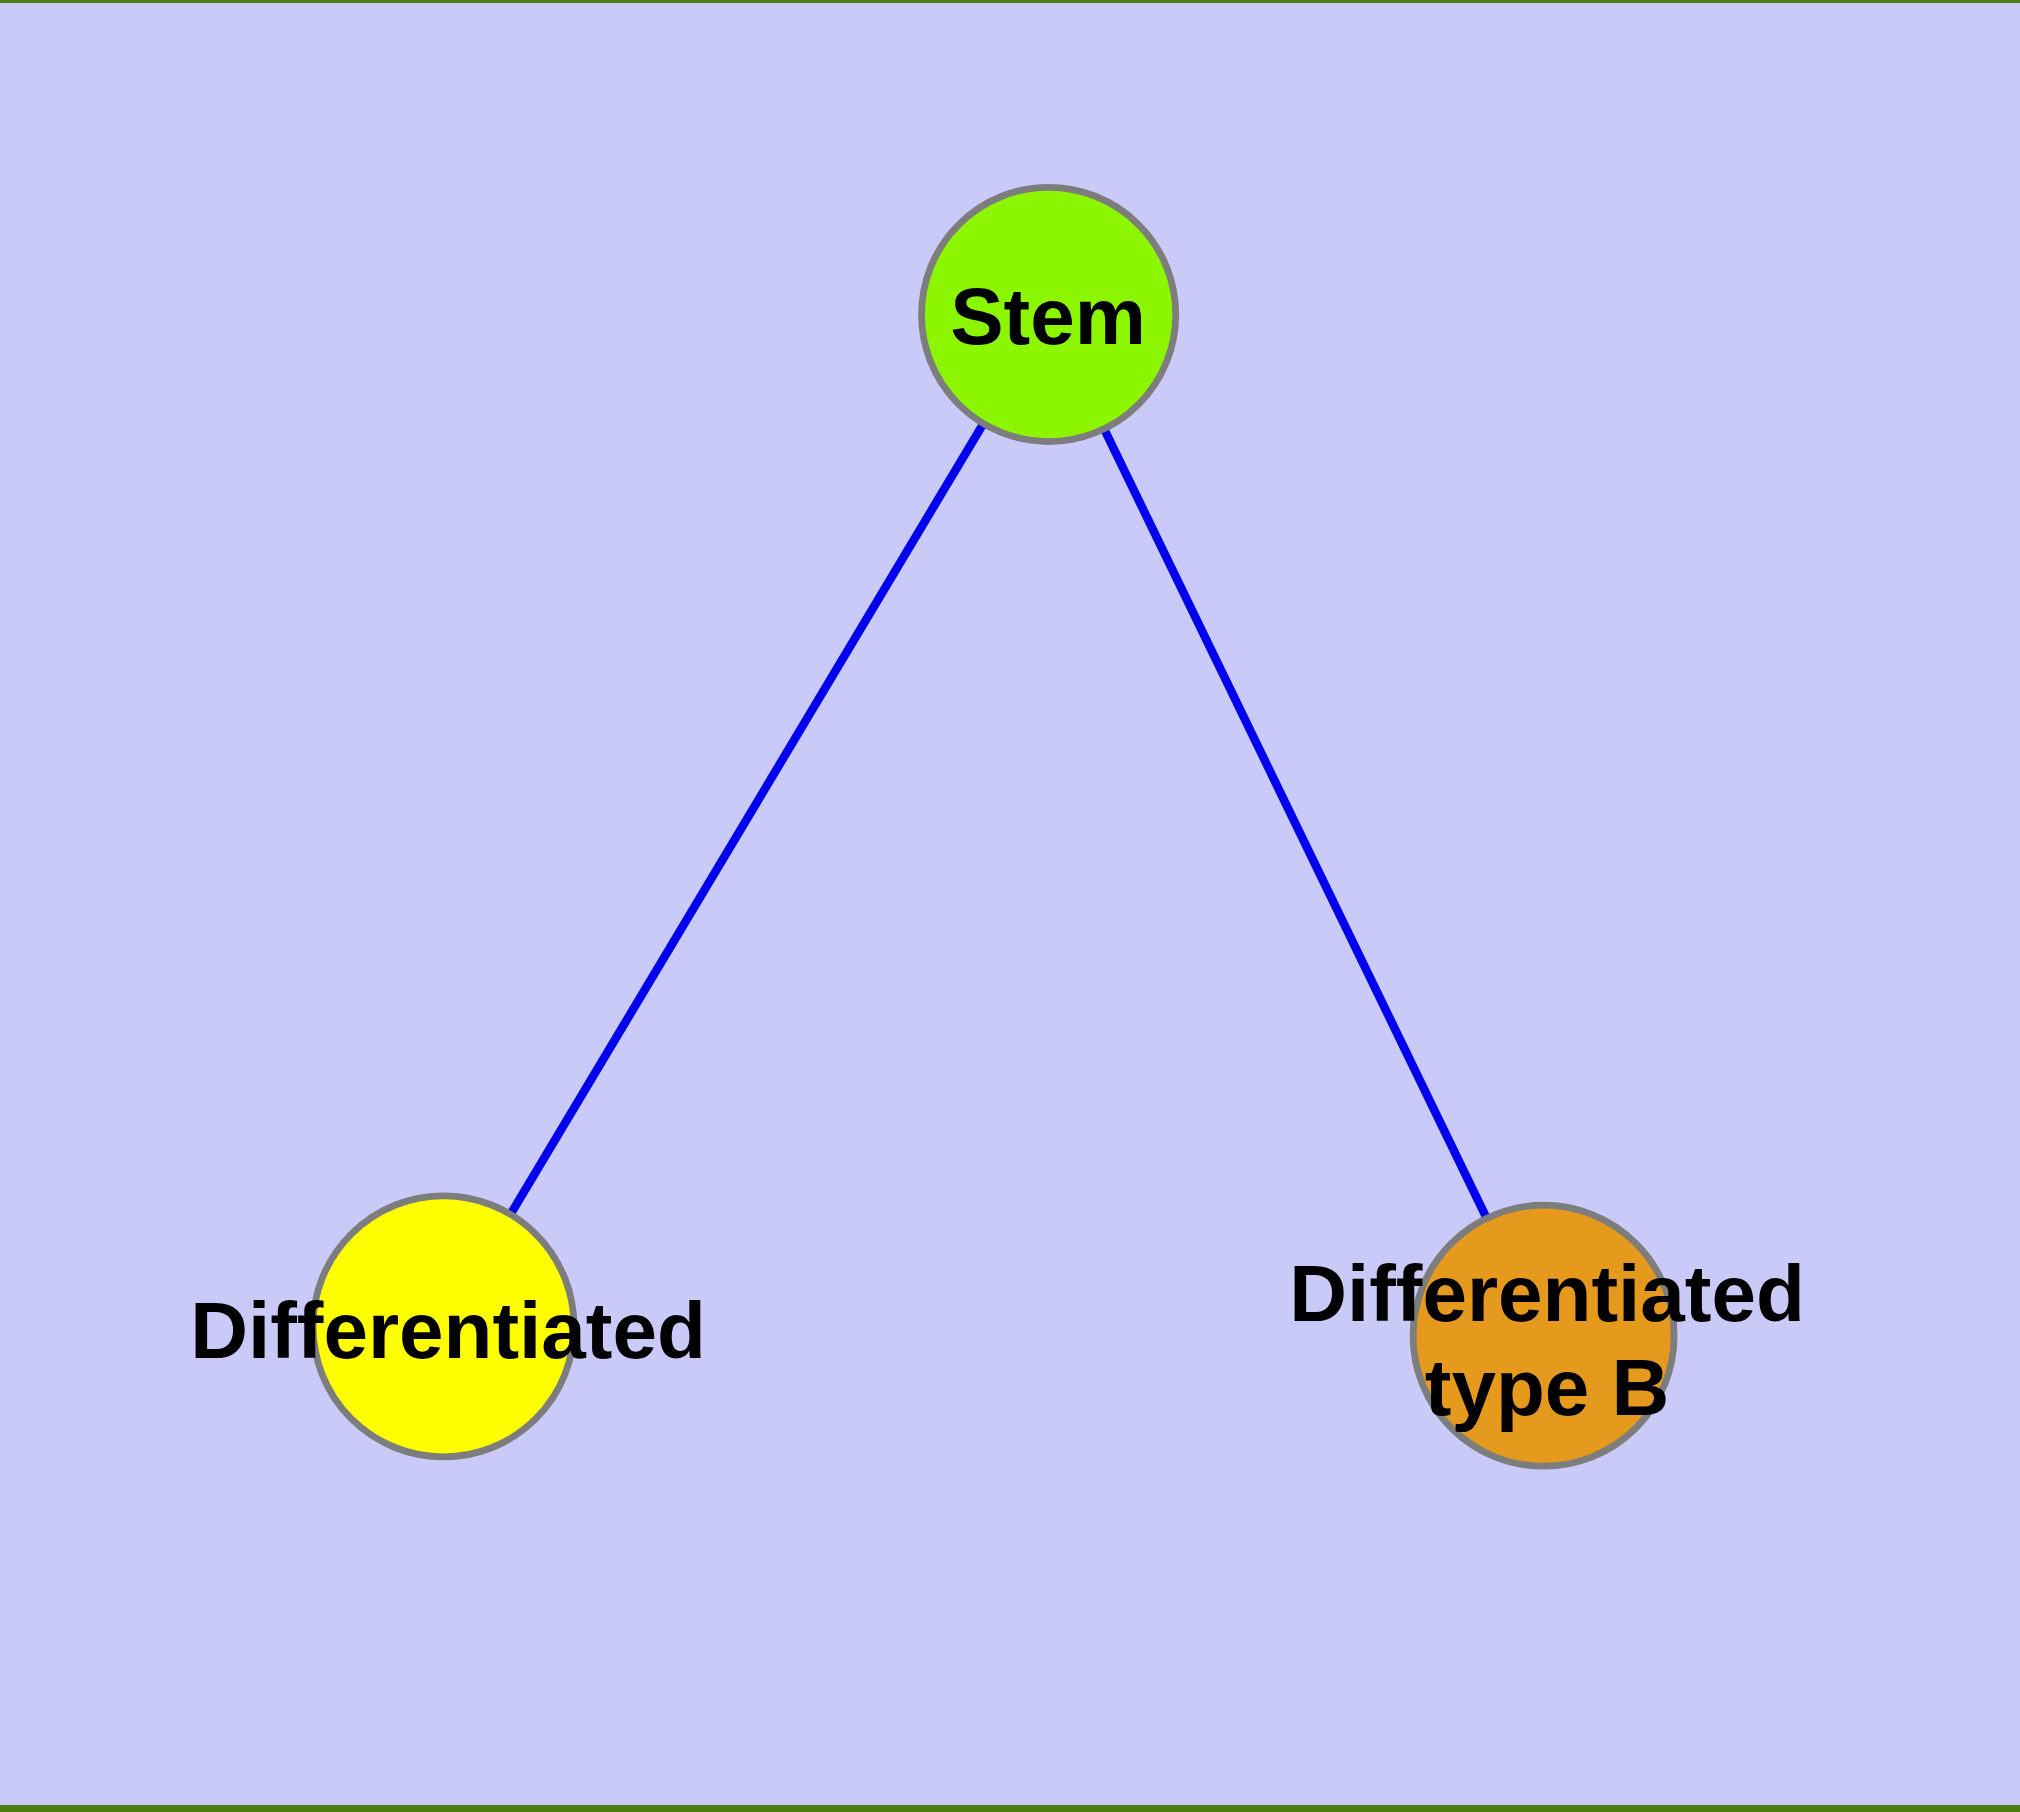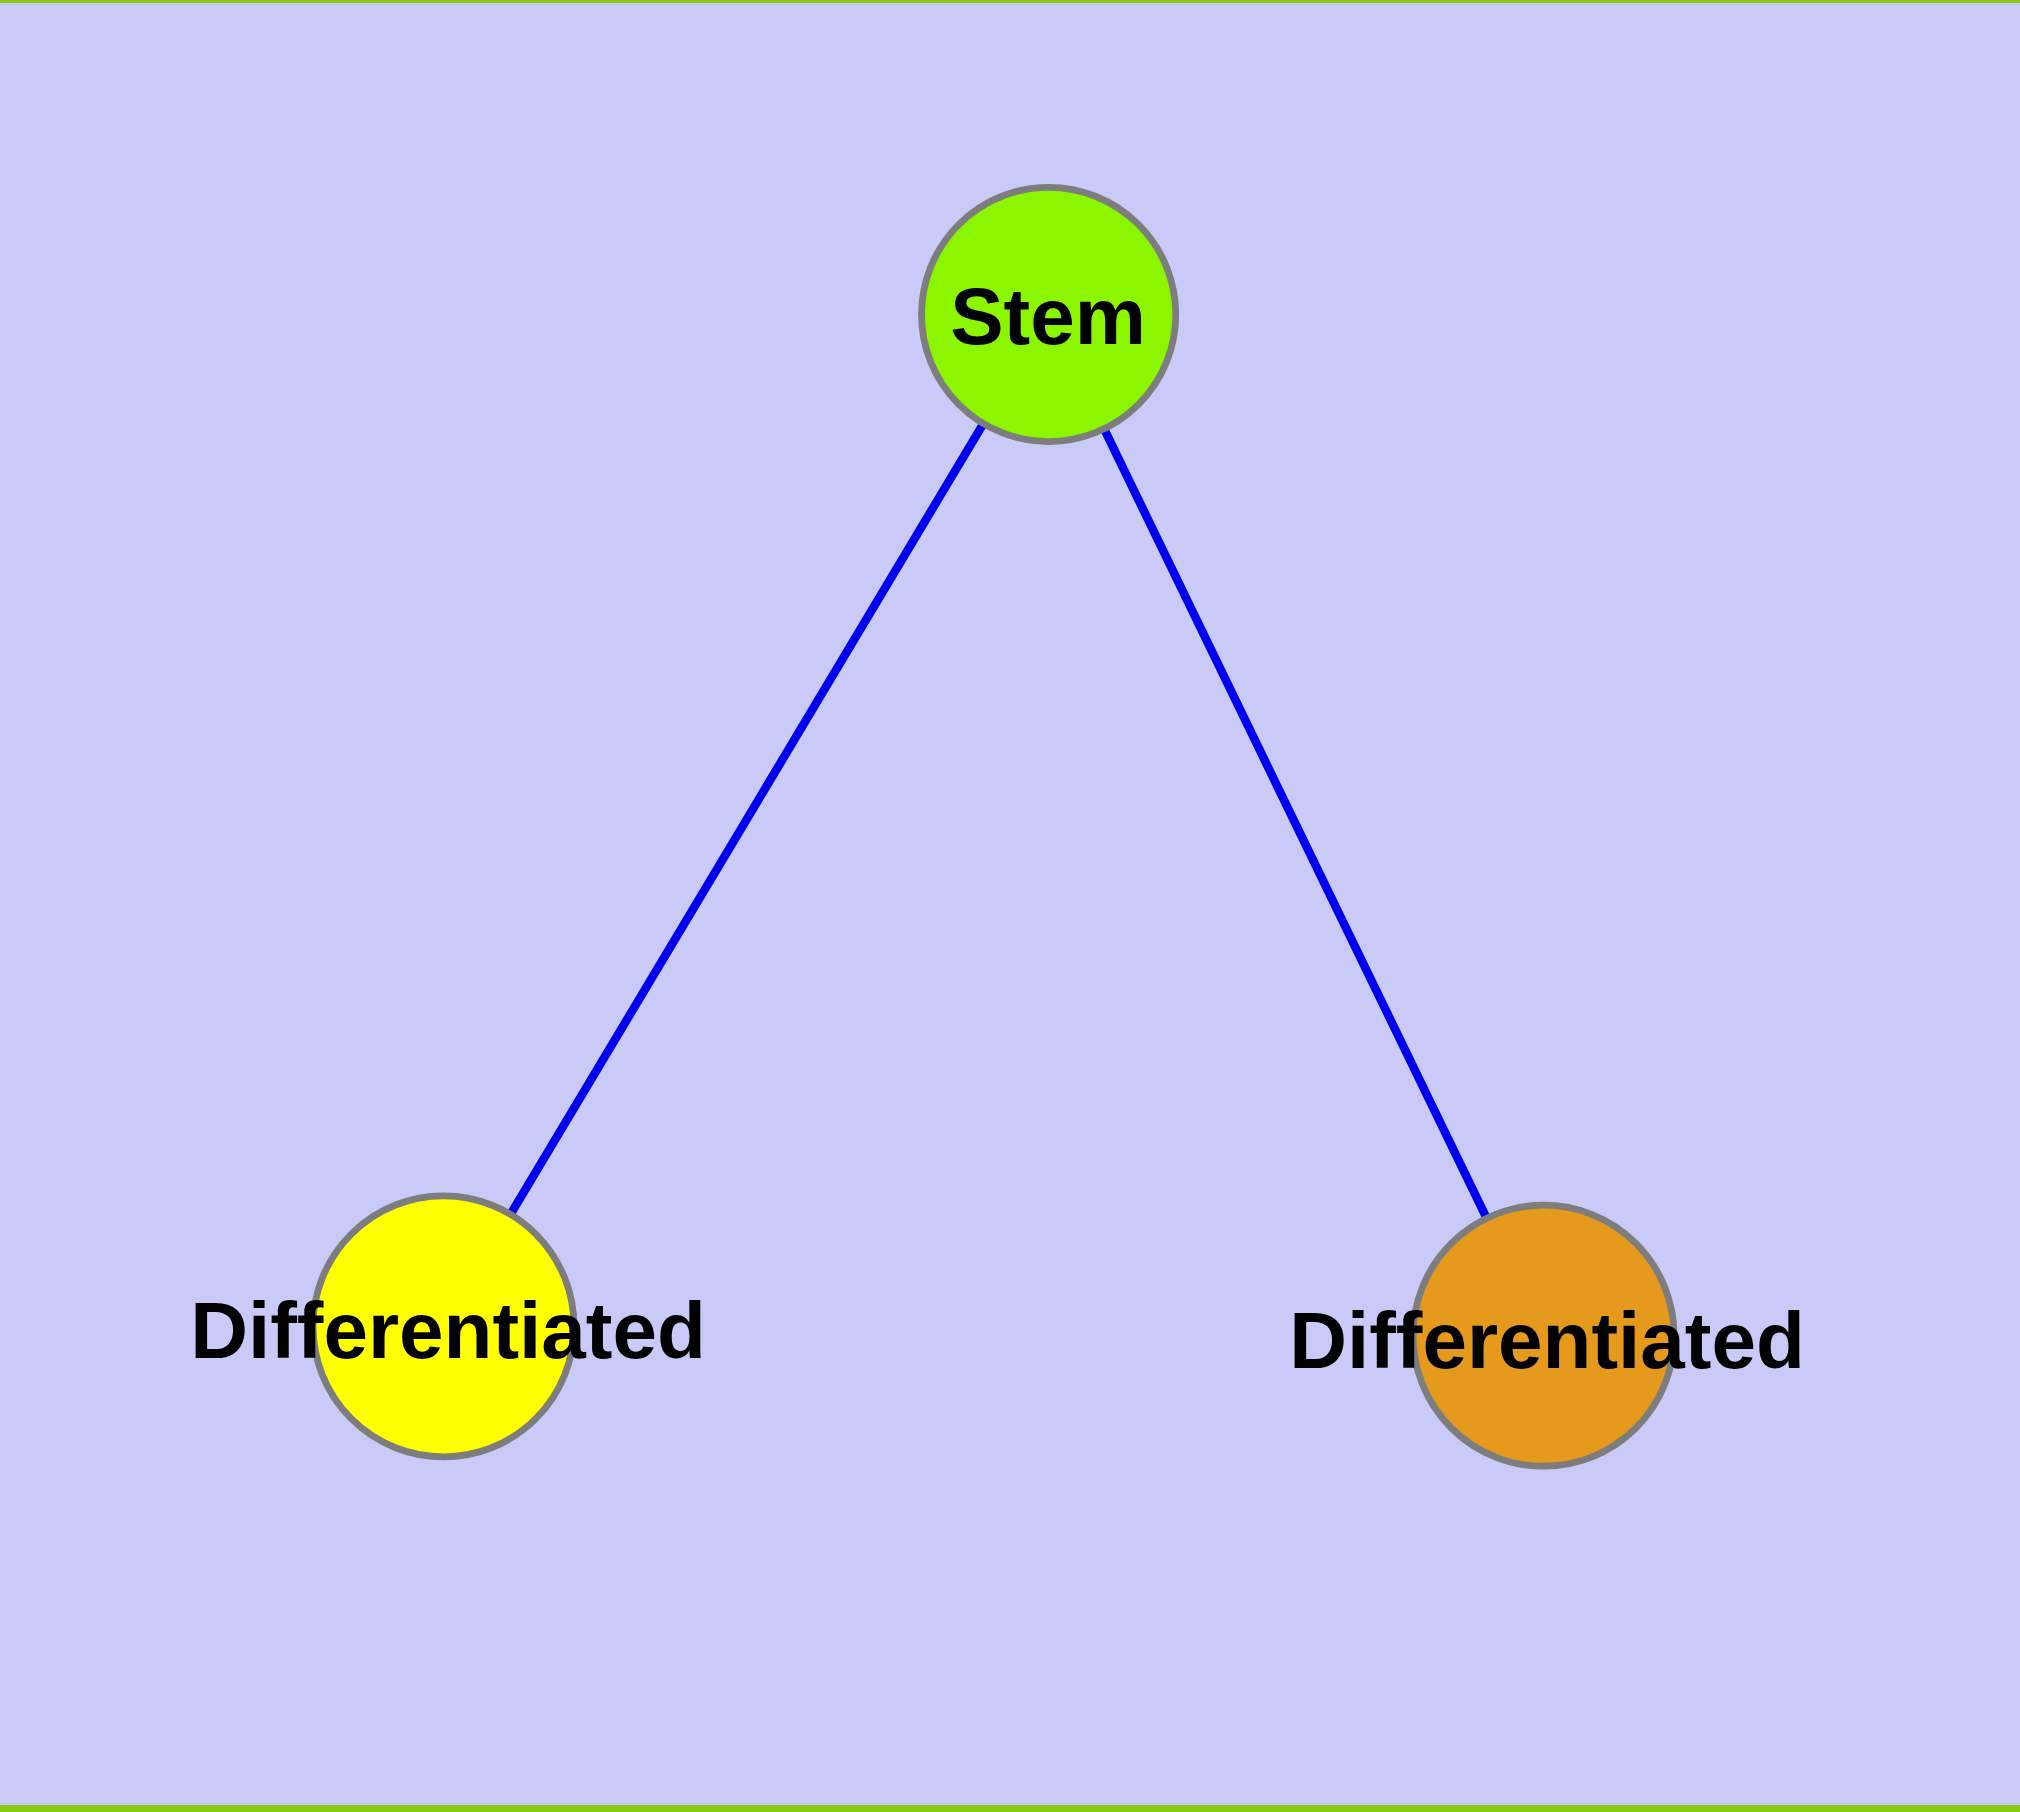--- a/index.html
+++ b/index.html
@@ -5,21 +5,21 @@
   html, body {
     margin: 0;
     padding: 0;
     background: #ffffff;
     font-family: "Liberation Sans", sans-serif;
   }
   .stage {
     position: relative;
     width: 2021px;
     height: 1812px;
-    background: #84cc16;
+    background: #4d7c0f;
     overflow: hidden;
   }
   .bg {
     position: absolute;
     left: 0;
     top: 3.4px;
     width: 2021px;
     height: 1802px;
   }
   svg.graph {
@@ -74,16 +74,17 @@
   </svg>
 
   <div class="label label-stem">Stem</div>
 
   <div class="label label-type-a">
     <span class="line">Differentiated</span>
   </div>
 
   <div class="label label-type-b">
     <span class="line">Differentiated</span>
+    <span class="line">type B</span>
   </div>
 
 </div>
 
 
 </body></html>

